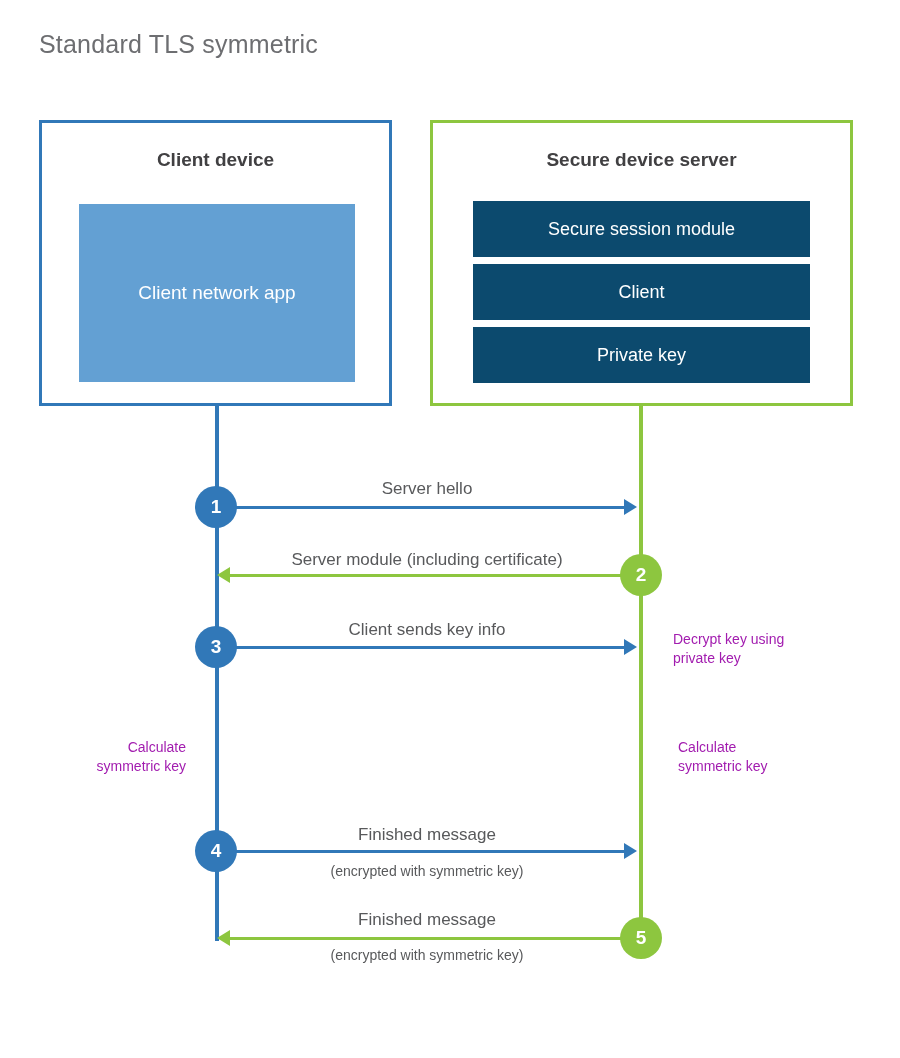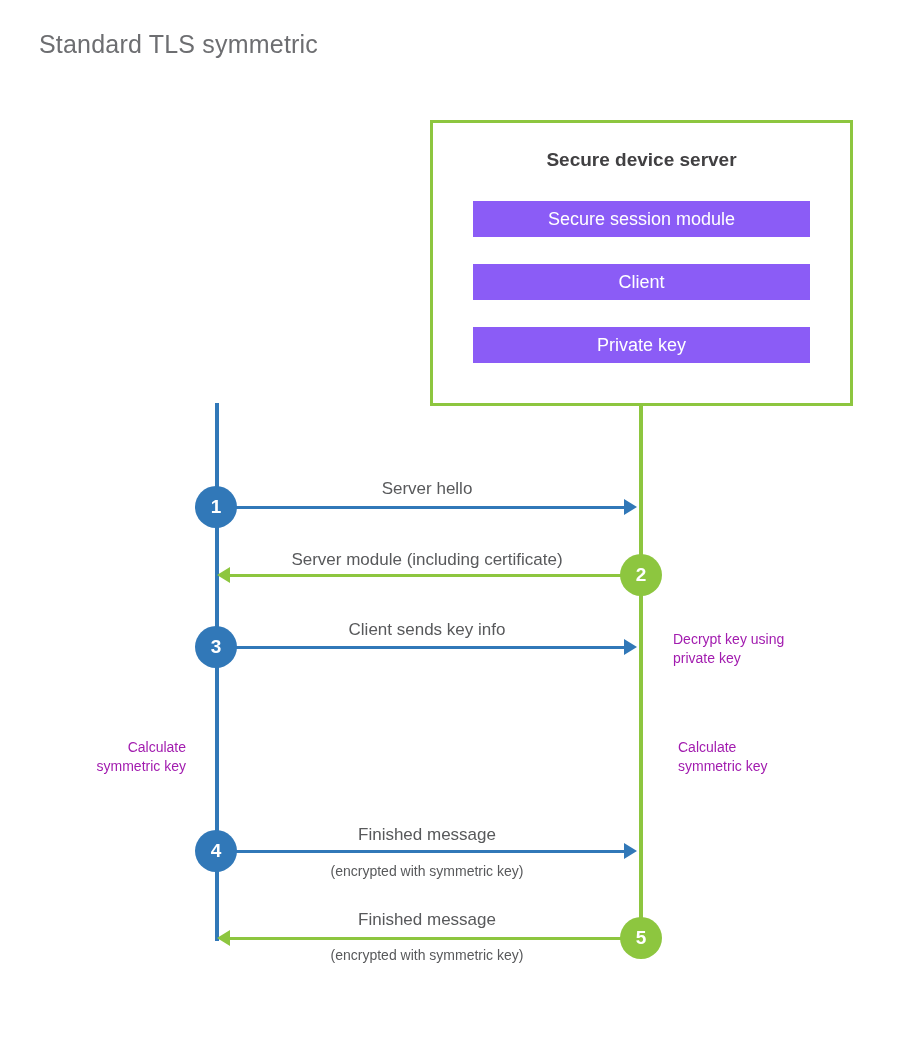--- a/index.html
+++ b/index.html
@@ -82,22 +82,22 @@
     line-height: 26px;
     text-align: center;
     width: 170px;
   }
 
   
   .server-bar {
     position: absolute;
     left: 40px;
     width: 337px;
-    height: 36px;
-    background: #8b5cf6;
+    height: 56px;
+    background: #0c4a6e;
     color: #ffffff;
     font-size: 18px;
     display: flex;
     align-items: center;
     justify-content: center;
   }
   #server-bar-0 { top: 78px; }
   #server-bar-1 { top: 141px; }
   #server-bar-2 { top: 204px; }
 
@@ -178,20 +178,26 @@
   .side-note.left { text-align: right; }
   .side-note.right { text-align: left; }
 </style>
 </head>
 <body>
 
 <div id="page">
 
   <div id="page-title">Standard TLS symmetric</div>
 
+  <div class="party-box" id="client-box">
+    <div class="party-title">Client device</div>
+    <div id="client-app-block">
+      <div id="client-app-label">Client network app</div>
+    </div>
+  </div>
 
   <div class="party-box" id="server-box">
     <div class="party-title">Secure device server</div>
     <div class="server-bar" id="server-bar-0">Secure session module</div>
     <div class="server-bar" id="server-bar-1">Client</div>
     <div class="server-bar" id="server-bar-2">Private key</div>
   </div>
 
   <div class="lifeline" id="client-lifeline"></div>
   <div class="lifeline" id="server-lifeline"></div>

